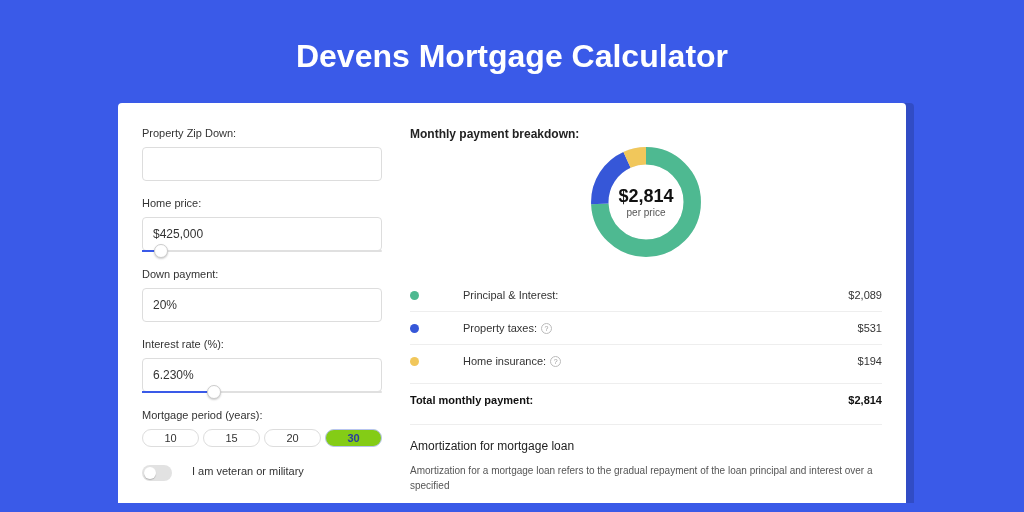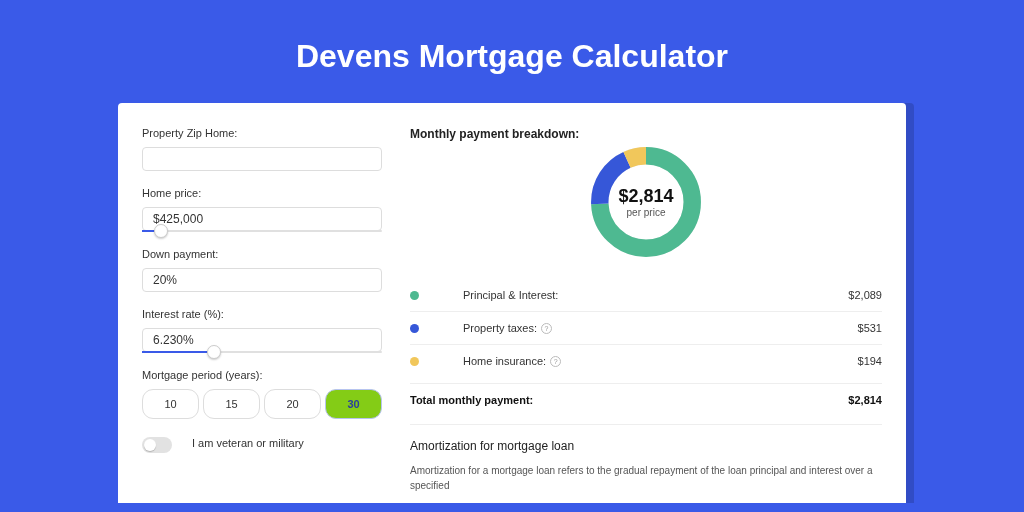--- a/index.html
+++ b/index.html
@@ -3,29 +3,29 @@
 <meta charset="utf-8">
 <style>
   * { box-sizing: border-box; margin: 0; padding: 0; font-family: -apple-system, BlinkMacSystemFont, "Segoe UI", Arial, sans-serif; }
   body { width: 1024px; height: 512px; background: #3a5ae8; overflow: hidden; }
   .page-title { color: #fff; font-size: 32px; font-weight: 700; text-align: center; padding: 38px 0 28px; }
   .card { background: #fff; width: 788px; margin: 0 auto; border-radius: 4px 4px 0 0; box-shadow: 8px 0 0 rgba(0,0,0,0.15); padding: 24px 24px 0 24px; display: flex; gap: 28px; height: 400px; overflow: hidden; }
   .left { width: 240px; flex-shrink: 0; }
   .right { flex: 1; }
   .field-label { font-size: 11px; color: #333; margin-bottom: 8px; display: block; }
   .field-group { margin-bottom: 16px; position: relative; }
-  .text-input { width: 100%; height: 24px; border: 1px solid #ddd; border-radius: 4px; padding: 8px 10px; font-size: 12px; color: #333; }
+  .text-input { width: 100%; height: 32px; border: 1px solid #ddd; border-radius: 4px; padding: 16px 10px; font-size: 12px; color: #333; }
   .slider-track { position: relative; height: 2px; background: #e0e0e0; margin-top: -1px; border-radius: 1px; }
   .slider-fill { position: absolute; left: 0; top: 0; height: 2px; background: #3a5ae8; }
   .slider-thumb { position: absolute; top: -6px; width: 14px; height: 14px; background: #fff; border: 1px solid #ccc; border-radius: 50%; box-shadow: 0 1px 2px rgba(0,0,0,0.2); transform: translateX(-50%); }
   .two-col { display: flex; gap: 8px; }
   .two-col .col1 { flex: 1.6; position: relative; }
   .two-col .col2 { flex: 1; }
   .period-row { display: flex; gap: 4px; }
-  .period-btn { flex: 1; height: 30px; border: 1px solid #ddd; background: #fff; border-radius: 11px; font-size: 11px; color: #333; cursor: pointer; }
+  .period-btn { flex: 1; height: 18px; border: 1px solid #ddd; background: #fff; border-radius: 11px; font-size: 11px; color: #333; cursor: pointer; }
   .period-btn.active { background: #84cc16; border-color: #b7c4ef; color: #2a3e9e; font-weight: 600; }
   .toggle-row { display: flex; align-items: flex-start; gap: 20px; margin-top: 18px; }
   .toggle { width: 30px; height: 16px; background: #e2e2e2; border-radius: 8px; position: relative; }
   .toggle-knob { position: absolute; left: 2px; top: 2px; width: 12px; height: 12px; background: #fff; border-radius: 50%; box-shadow: 0 1px 1px rgba(0,0,0,0.2); }
   .toggle-label { font-size: 11px; color: #333; }
   .section-title { font-size: 12px; font-weight: 700; color: #222; }
   .donut-wrap { display: flex; justify-content: center; margin-bottom: 16px; }
   .donut { position: relative; width: 122px; height: 122px; }
   .donut svg { width: 122px; height: 122px; transform: rotate(-90deg); }
   .donut-center { position: absolute; inset: 0; display: flex; flex-direction: column; align-items: center; justify-content: center; }
@@ -46,21 +46,21 @@
 </head>
 <body>
 
 <h1 class="page-title">Devens Mortgage Calculator</h1>
 
 <div class="card">
 
   <div class="left">
 
     <div class="field-group">
-      <label class="field-label">Property Zip Home:</label>
+      <label class="field-label">Property Zip Down:</label>
       <input class="text-input" value="" style="">
     </div>
 
     <div class="field-group">
       <label class="field-label">Home price:</label>
       <input class="text-input" value="$425,000" style="">
       <div class="slider-track">
         <div class="slider-fill" style="width: 8%;"></div>
         <div class="slider-thumb" style="left: 8%;"></div>
       </div>

